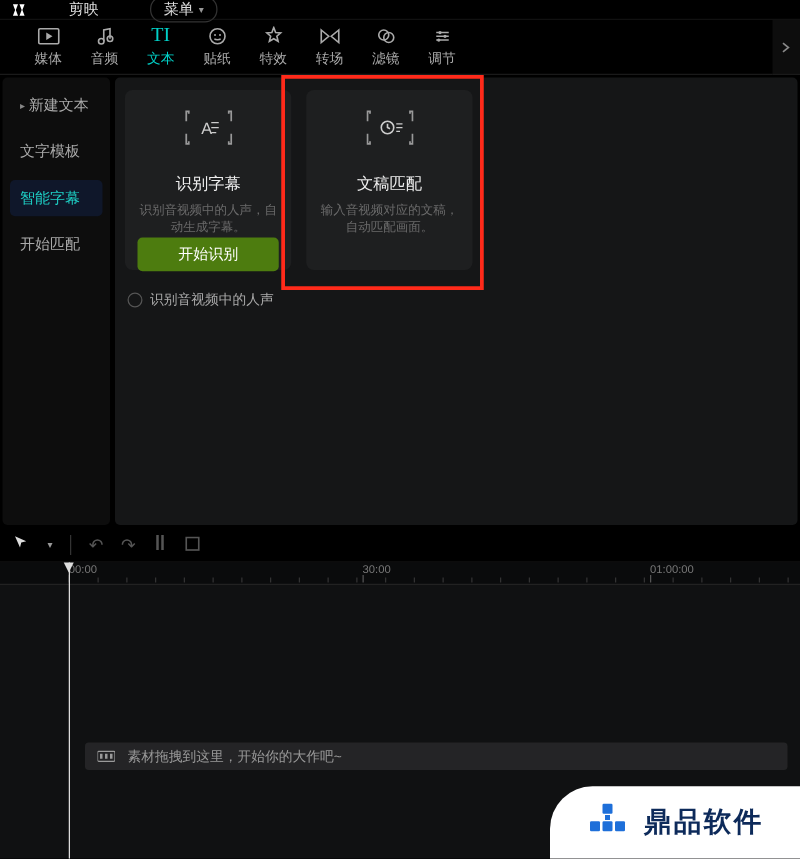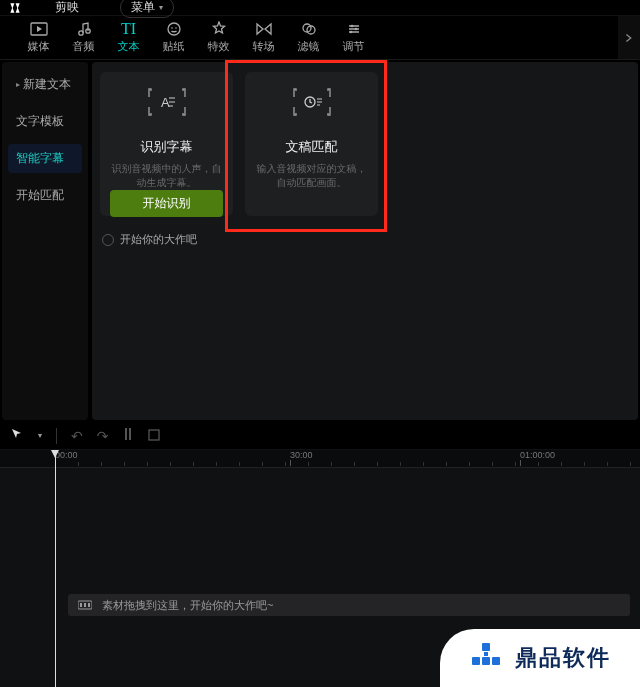--- a/index.html
+++ b/index.html
@@ -360,21 +360,21 @@
               <path d="M24 11h5M24 14h5M24 17h3" stroke="#ccc" stroke-width="1"></path>
             </svg>
         </div>
         <div class="card-title">文稿匹配</div>
         <div class="card-desc">输入音视频对应的文稿，自动匹配画面。</div>
       </div>
     </div>
 
     <div class="checkbox-row">
       <span class="cb"></span>
-      <span>开始你的大作吧</span>
+      <span>识别音视频中的人声</span>
     </div>
   </div>
 </div>
 
 <div class="highlight-box"></div>
 
 <div class="tl-toolbar">
   <span class="tl-tool bright"><svg width="14" height="14" viewBox="0 0 14 14">
         <path d="M2 2l9 4-4 1-1 4z" fill="#ddd"></path>
       </svg></span>

